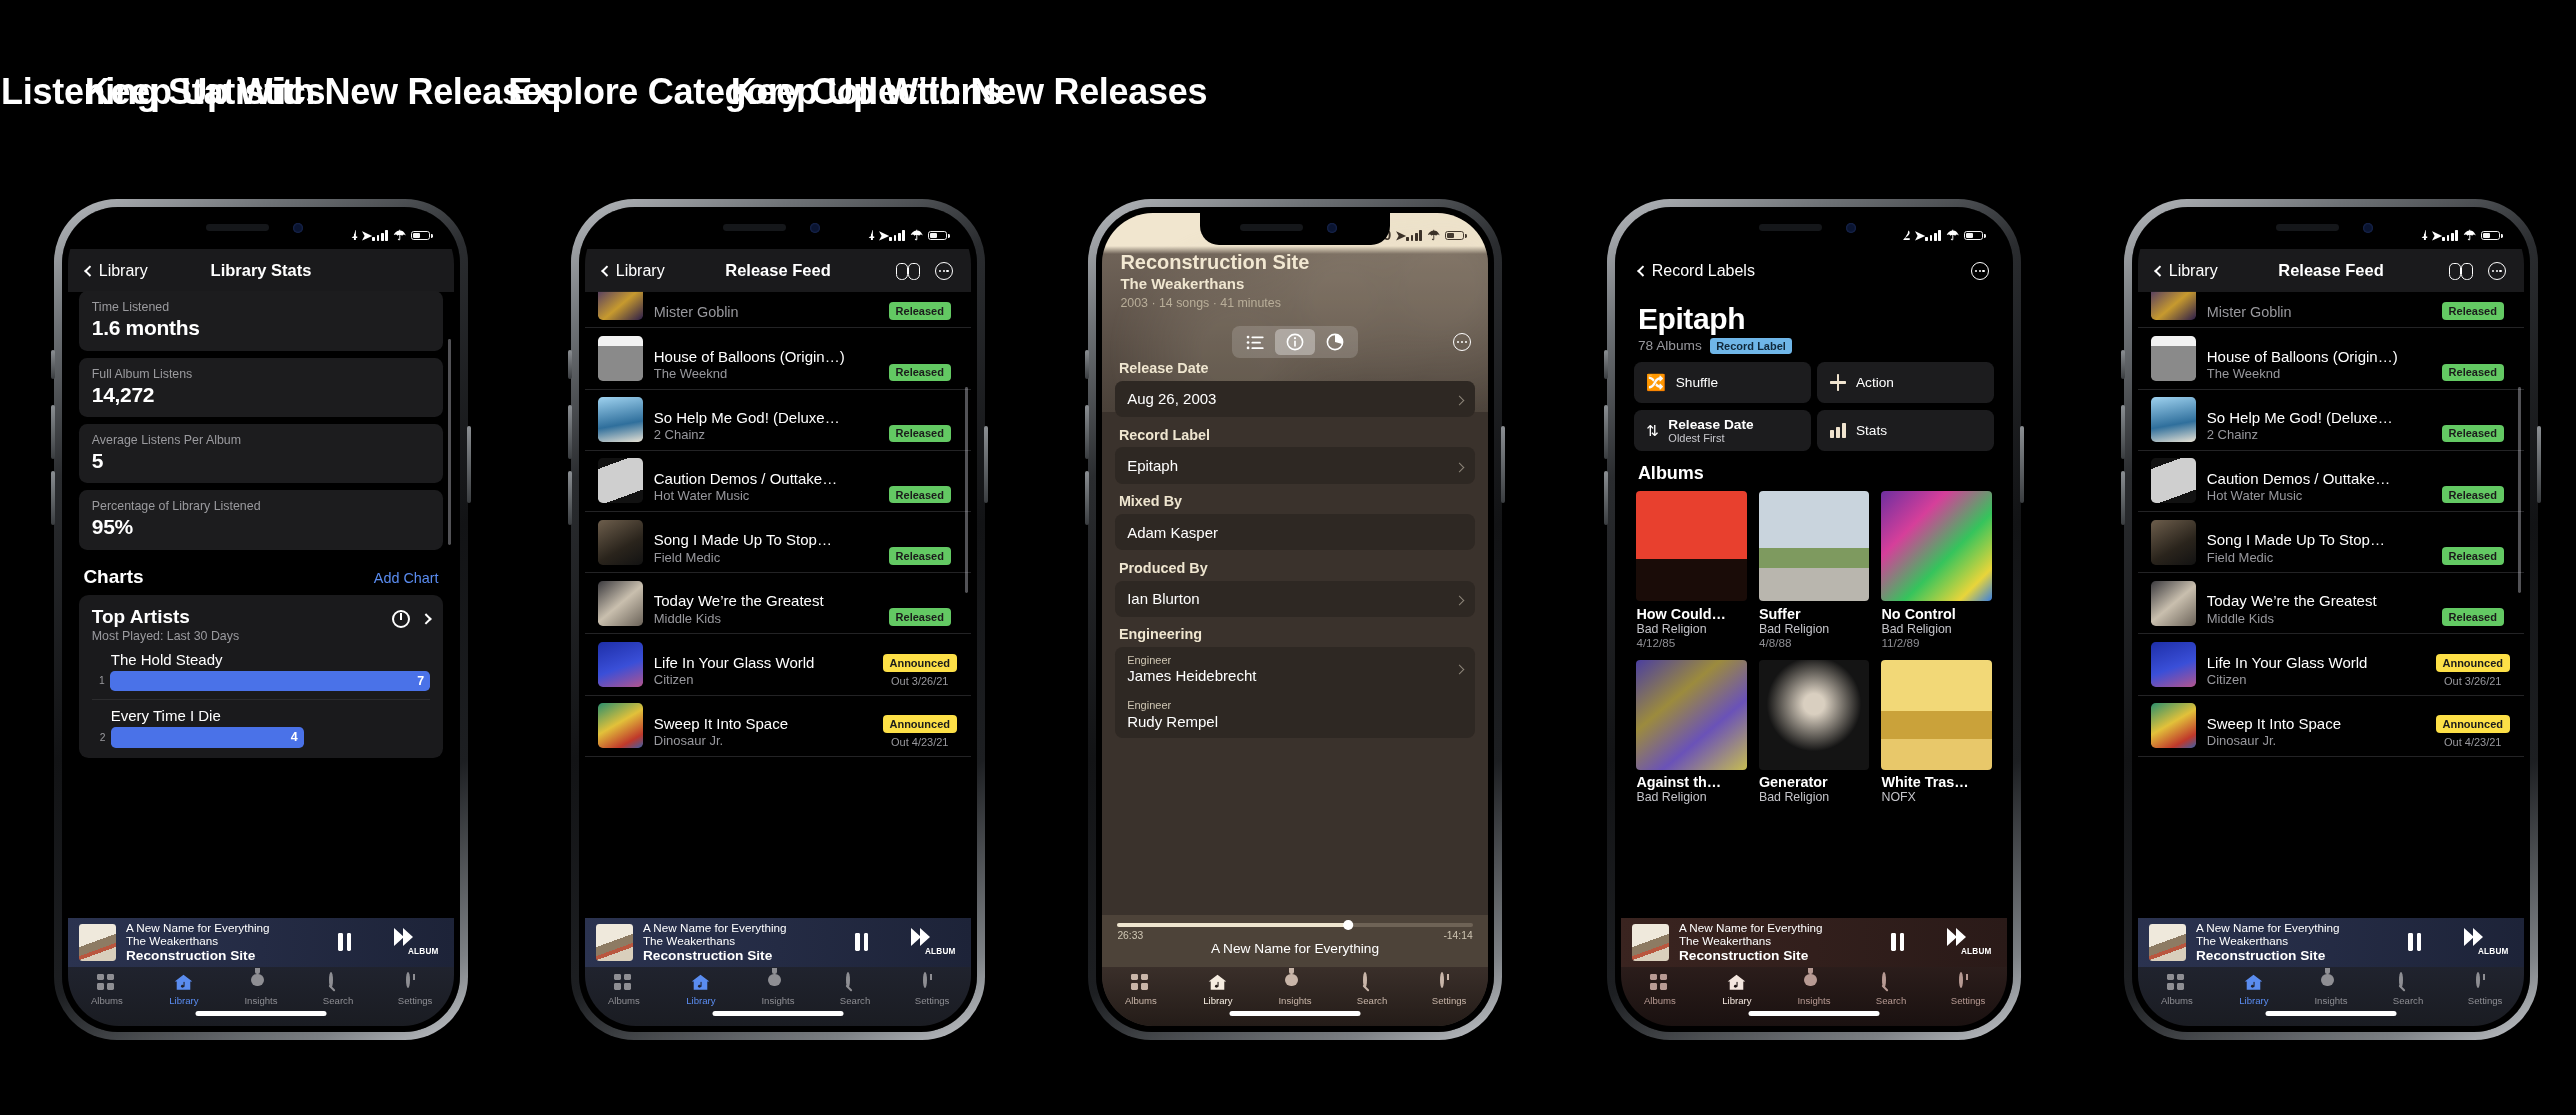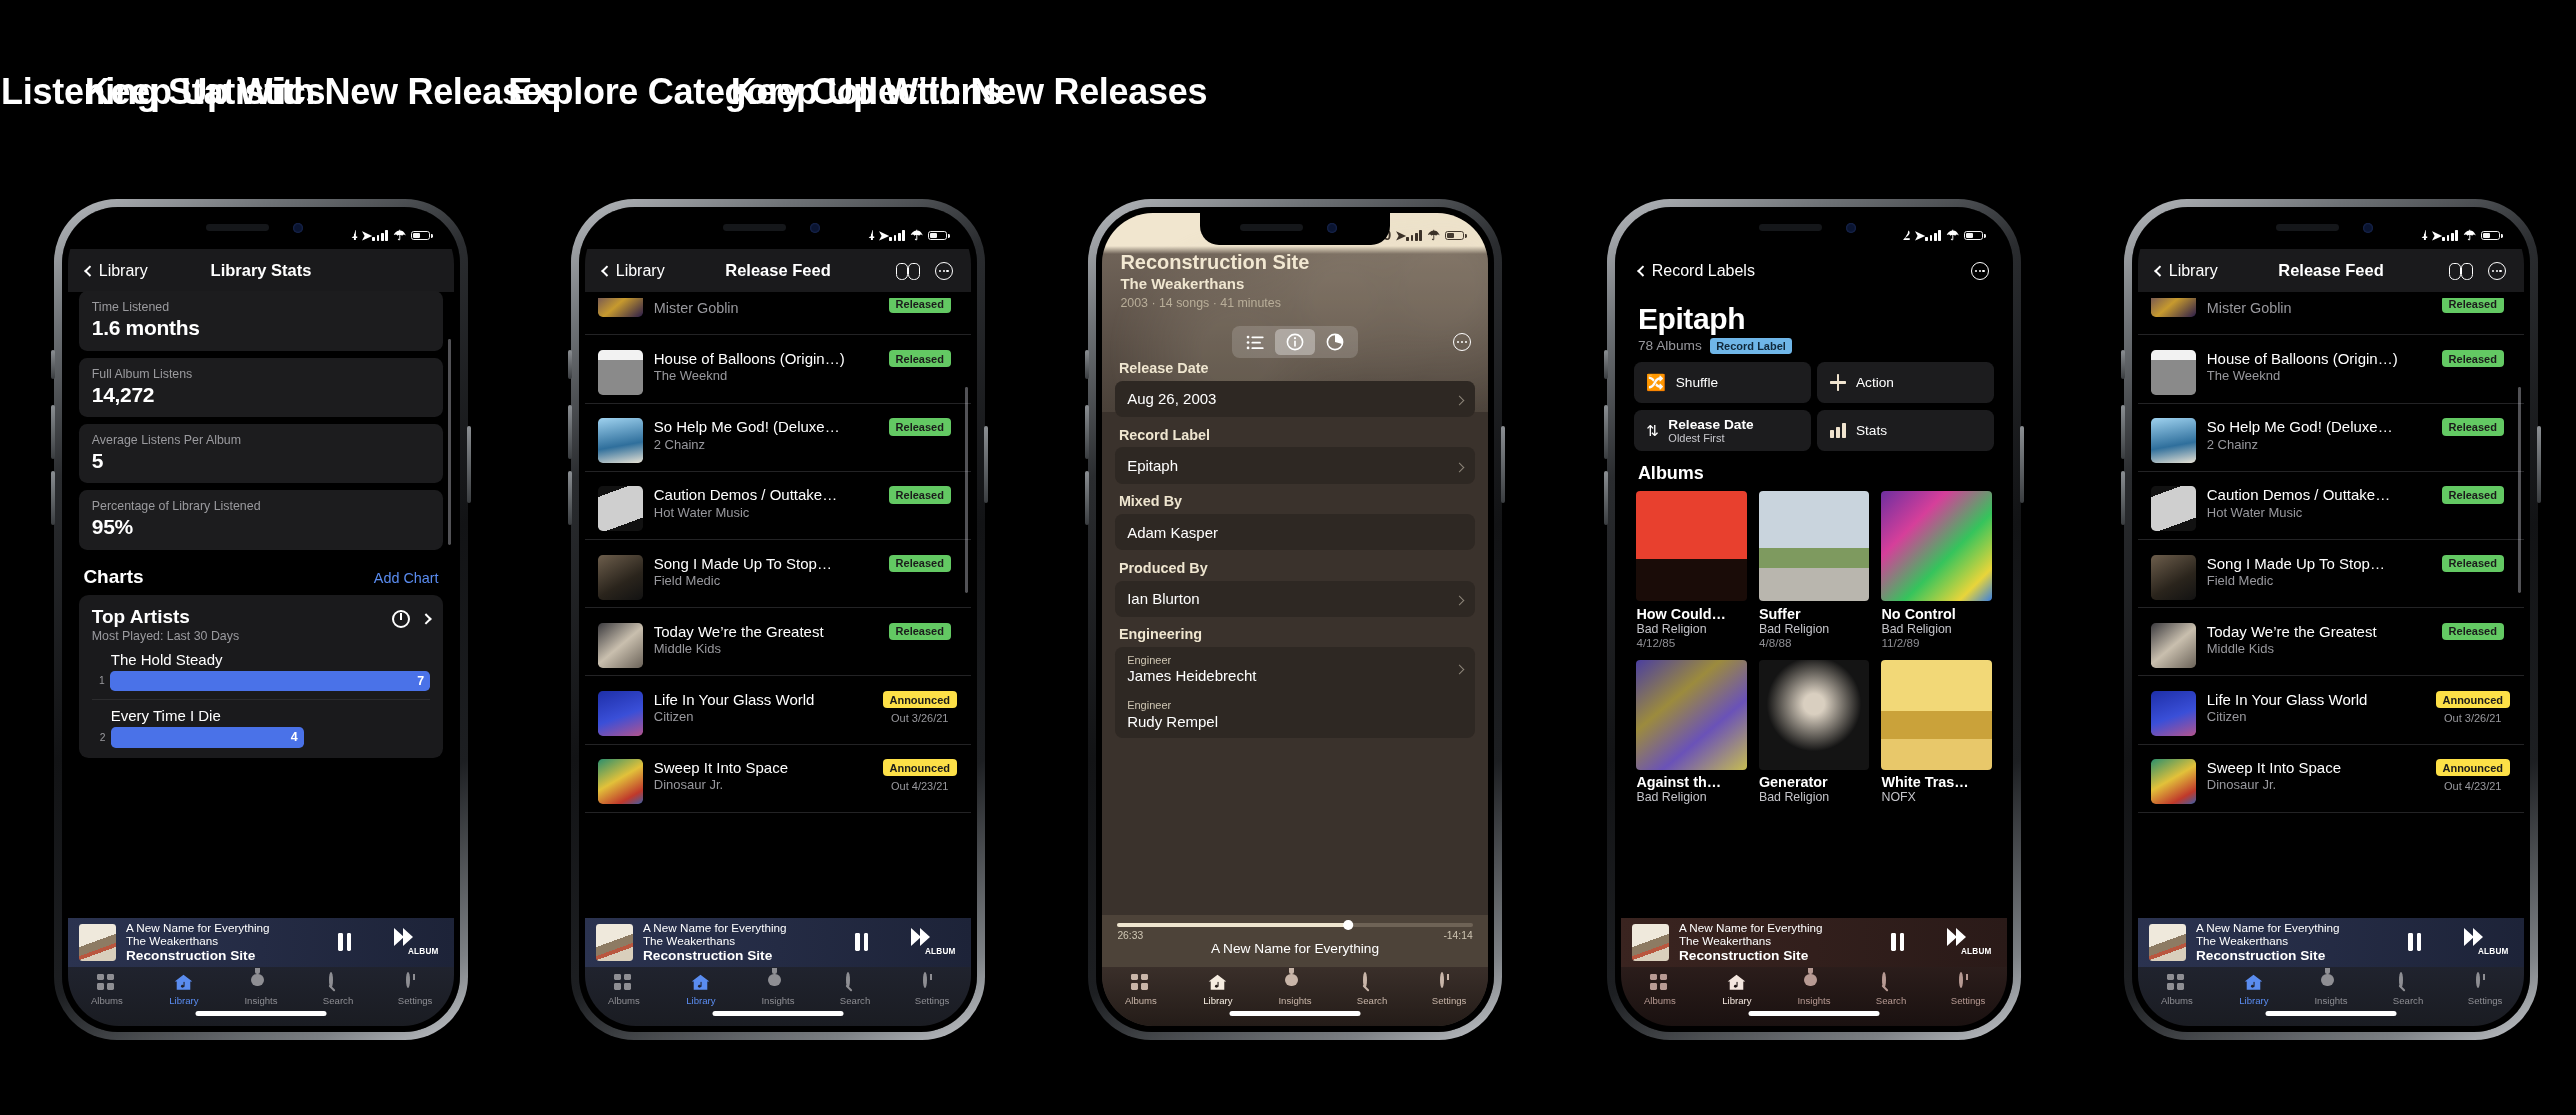--- a/index.html
+++ b/index.html
@@ -136,23 +136,22 @@
   .barrow:last-child{border-bottom:none}
   .barrow .nm{ font-size:15px; margin-left:19px; margin-bottom:2.7px;}
   .barwrap{ display:flex; align-items:center; gap:5.5px;}
   .barwrap .rk{ font-size:10.3px; color:#9a9a9e; width:13.7px; text-align:right;}
   .bar{ height:20.6px; background:#4a72e8; border-radius:4.8px;
     display:flex; align-items:center; justify-content:flex-end;
     padding-right:6.2px; font-size:12.4px; font-weight:600; color:#fff;}
 
   
   .feedrow{
-    display:flex; align-items:flex-start; gap:11px; padding:7.6px 12.4px;
+    display:flex; align-items:flex-end; gap:11px; padding:7.6px 12.4px;
     border-bottom:0.7px solid #232325;
-    margin-top:7px;
   }
   .art{ width:45px; height:45px; border-radius:4.8px; flex:none; overflow:hidden;
     background:#2c2c2e; position:relative; }
   .feedtxt{ flex:1; min-width:0; }
   .feedtxt .t{ font-size:15px; white-space:nowrap; overflow:hidden; text-overflow:clip;}
   .feedtxt .s{ font-size:13px; color:#98989d; margin-top:1.4px;}
   .badgecol{ flex:none; width:77px; text-align:center;}
   .badge{ display:inline-block; font-size:11px; font-weight:600; color:#1b1b1b;
     padding:2.7px 6.9px; border-radius:4.1px; }
   .badge.rel{ background:#63c963;}

